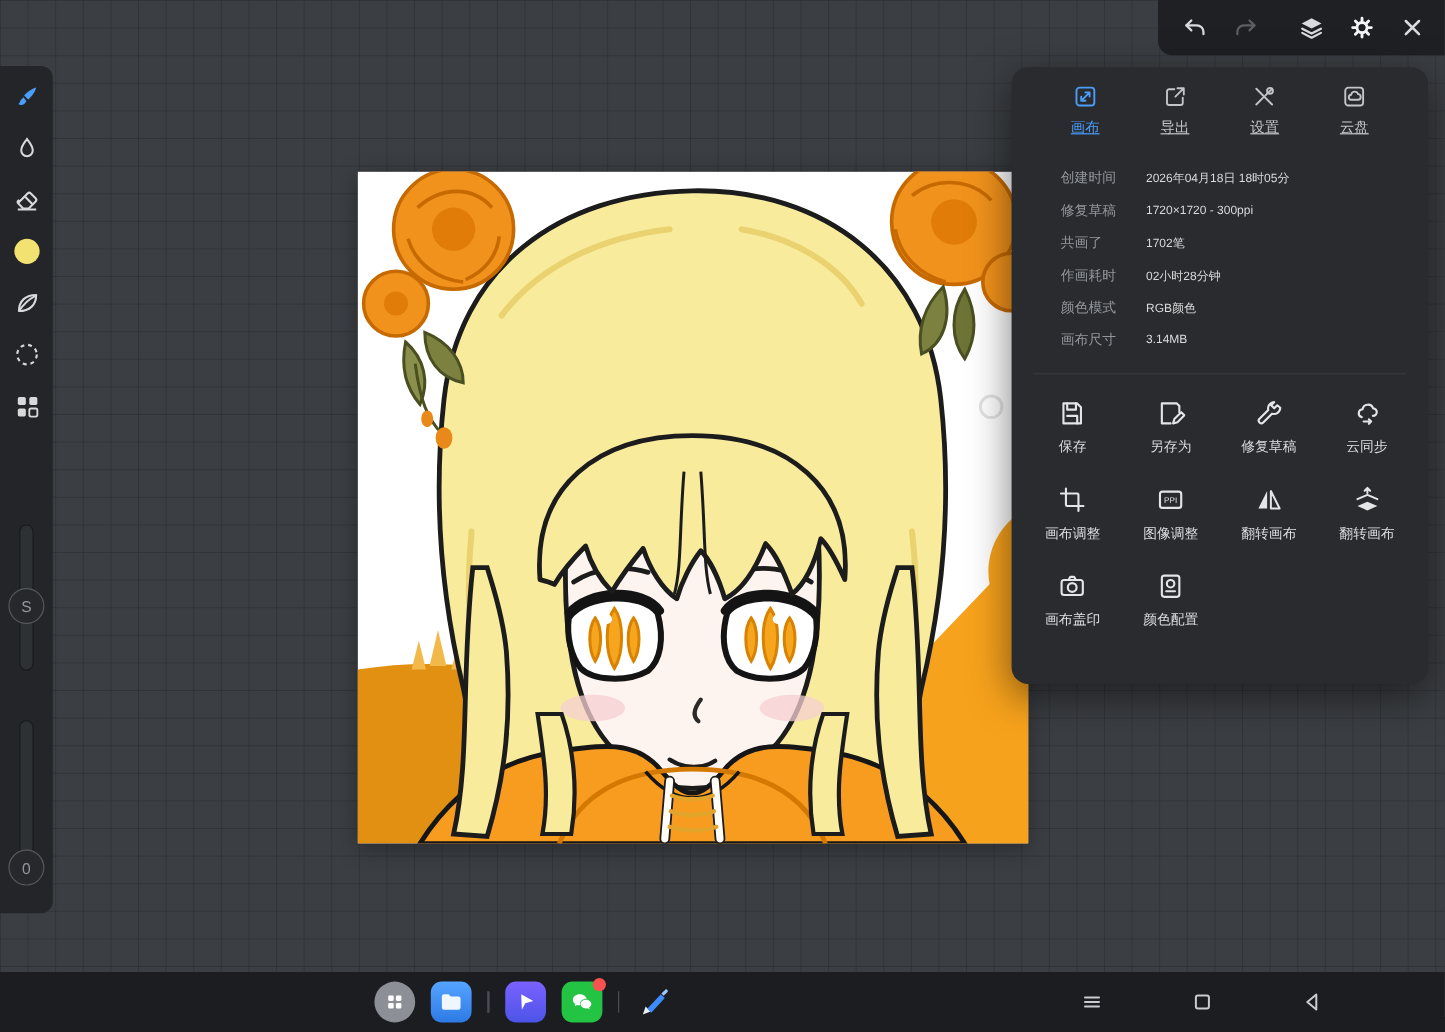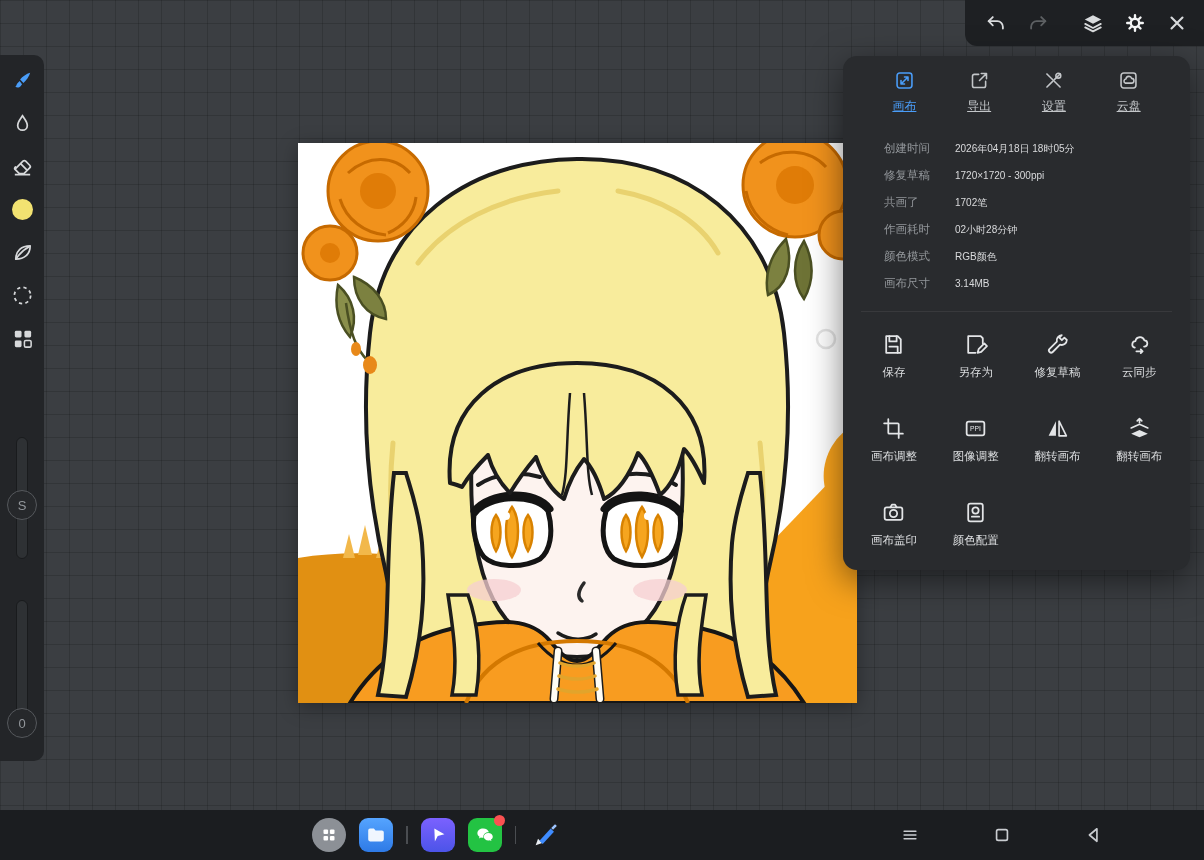--- a/index.html
+++ b/index.html
@@ -54,21 +54,21 @@
   .tab { flex:1; display:flex; flex-direction:column; align-items:center; gap:7px;
     color:#c3c6c9; cursor:pointer;text-decoration:underline; }
   .tab svg { width:21px; height:21px; }
   .tab .t-label { font-size:12px; }
   .tab.active { color:#4a9df8; }
   .info { margin-top:20px; padding-left:41px; }
   .info-row { display:grid; grid-template-columns:71px auto; height:27px; align-items:center; }
   .i-label { font-size:11.5px; color:#93979b; }
   .i-value { font-size:10px; color:#d9dadc; }
   .panel-divider { height:1px; background:rgba(255,255,255,.07); margin:14px 18px 0 18px; }
-  .actions { display:grid; grid-template-columns:repeat(4,1fr); row-gap:36px;
+  .actions { display:grid; grid-template-columns:repeat(4,1fr); row-gap:24px;
     padding:20px 10px 0 10px; }
   .action { display:flex; flex-direction:column; align-items:center; gap:8px;
     color:#e3e5e7; cursor:pointer; }
   .action svg { width:25px; height:25px; }
   .a-label { font-size:11.5px; color:#dcdee0; }
 
   
   .taskbar { position:absolute; left:0; bottom:0; width:1204px; height:50px; background:#1b1d20; }
   .dock { position:absolute; left:312px; top:8px; height:34px; display:flex; align-items:center; gap:13px; }
   .app { width:34px; height:34px; border-radius:9px; display:flex; align-items:center;

